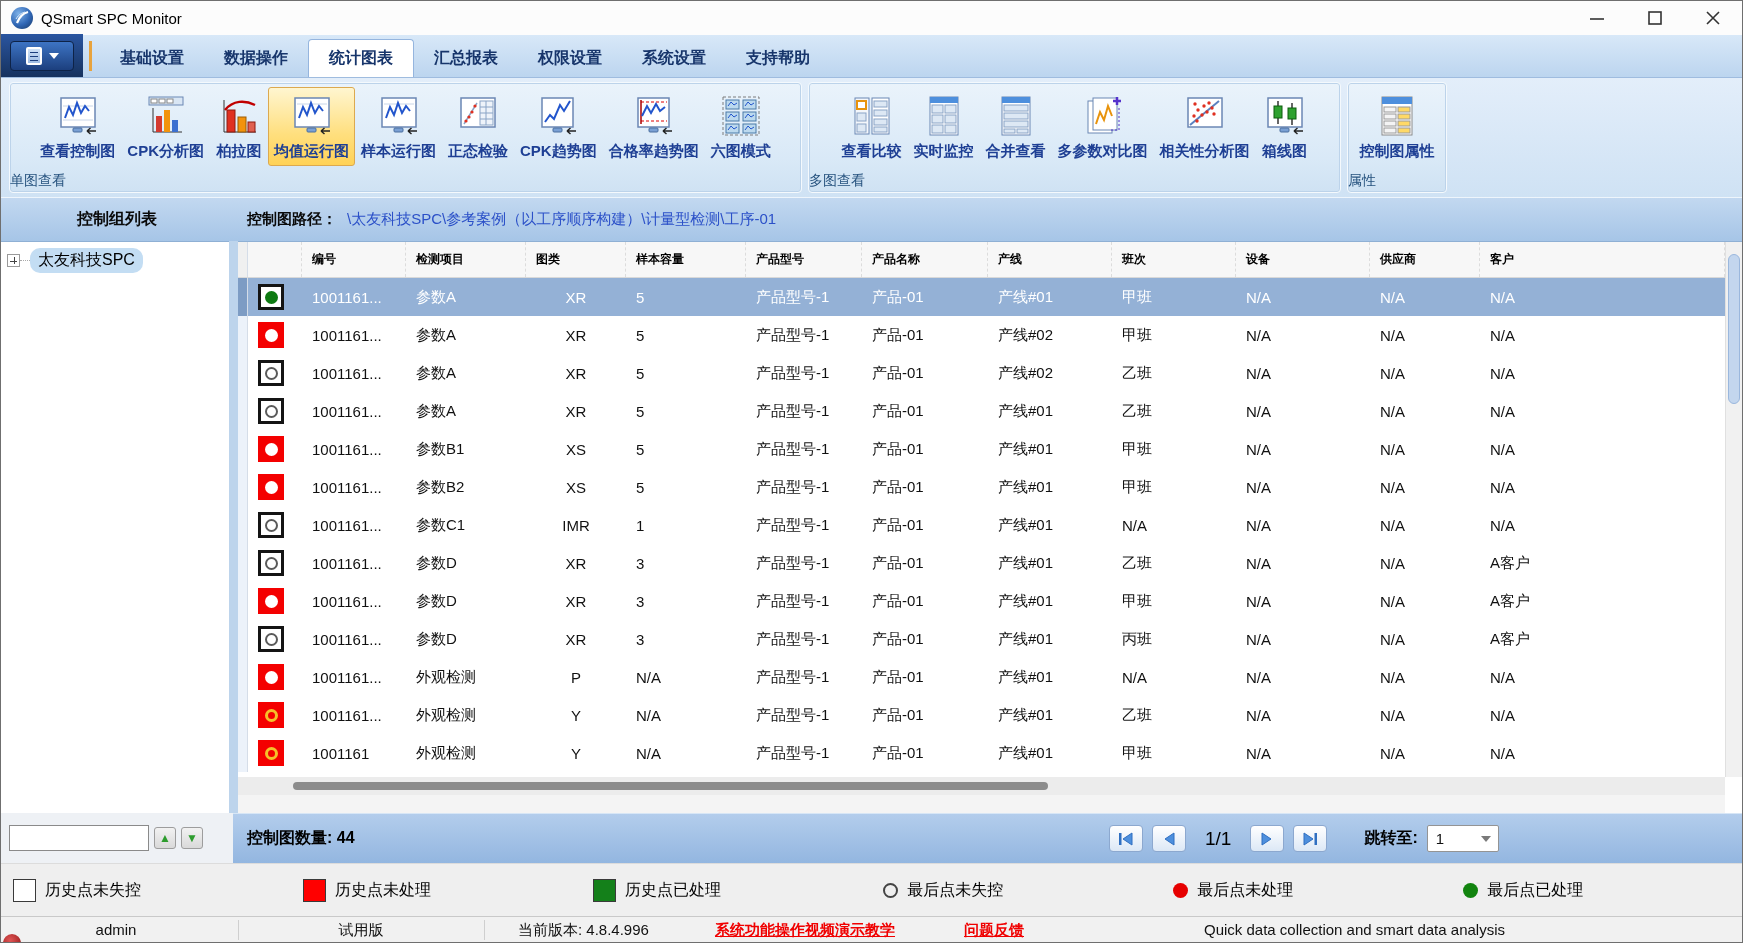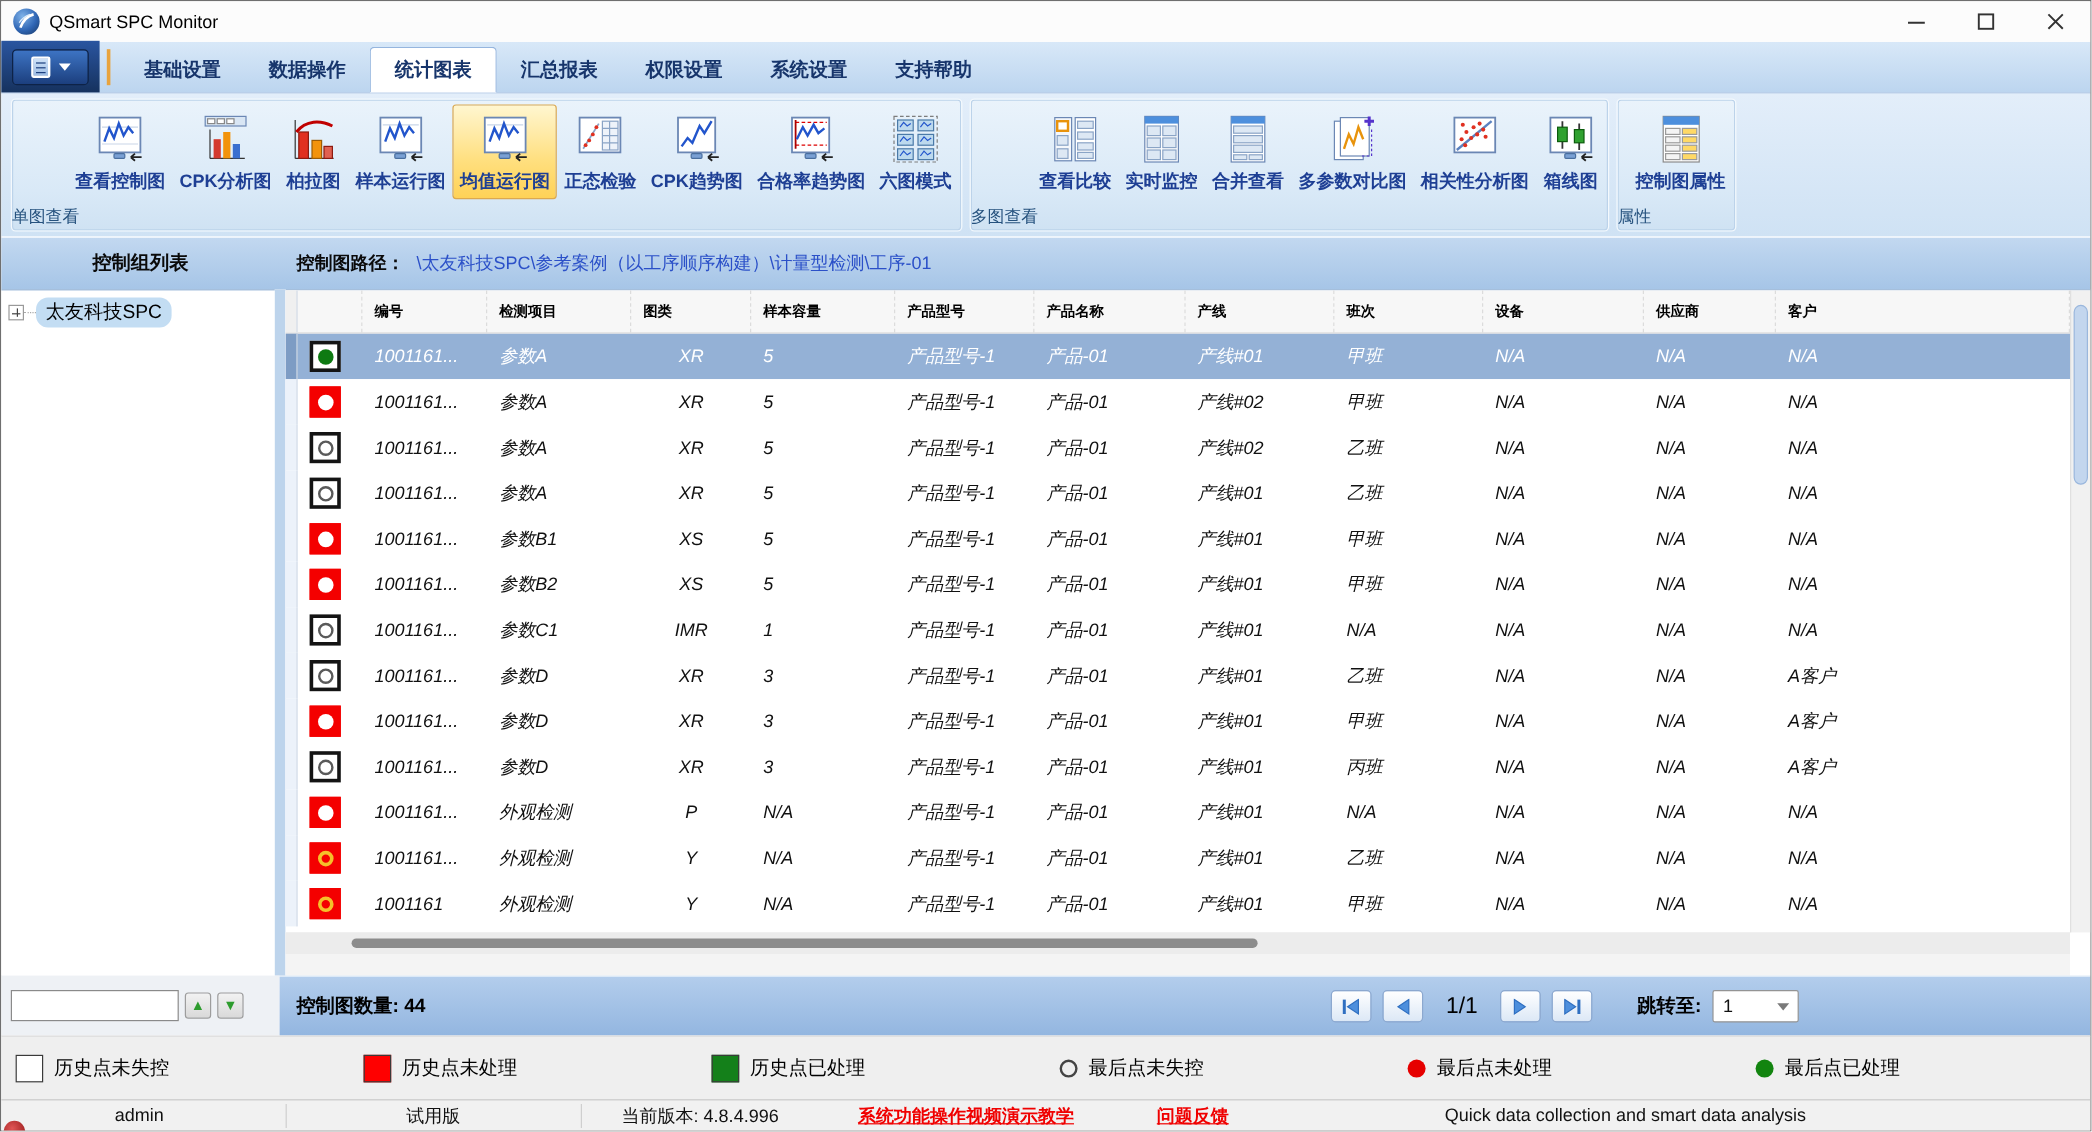--- a/index.html
+++ b/index.html
@@ -28,21 +28,21 @@
   .appmenu-caret { width:0; height:0; border-left:5px solid transparent; border-right:5px solid transparent; border-top:6px solid #fff; }
   .menu-sep { width:3px; height:30px; background:#e8a33d; margin:0 8px 6px 6px; align-self:flex-end; }
   .menu-items { display:flex; height:100%; align-items:flex-end; }
   .menu-item { padding:9px 20px 9px; font-size:16px; font-weight:bold; color:#17356b; height:38px; display:flex; align-items:center; }
   .menu-item.active { background:#fff; border:1px solid #95b5de; border-bottom:none; border-radius:4px 4px 0 0; }
 
   
   .ribbon { position:absolute; left:0; top:77px; width:100%; height:119px; background:linear-gradient(#e3eefa,#cfe2f4); }
   .rgroup { position:absolute; top:4px; bottom:4px; border:1px solid #f4f9fd; border-radius:4px;
             background:linear-gradient(#eaf3fb,#d9e9f7 70%,#cfe2f3); box-shadow:inset 0 0 0 1px #bcd3ea; display:flex; flex-direction:column; }
-  .rgroup-buttons { flex:1; display:flex; align-items:flex-start; justify-content:flex-end; padding:4px 2px 0; }
+  .rgroup-buttons { flex:1; display:flex; align-items:flex-start; justify-content:center; padding:4px 2px 0; }
   .rbtn { display:flex; flex-direction:column; align-items:center; padding:5px 5px 4px; border-radius:3px; border:1px solid transparent; }
   .rbtn.highlighted { background:linear-gradient(#fff6d0,#ffdf7e 60%,#ffd257); border-color:#dca94f; }
   .rbtn .ricon { width:46px; height:46px; display:flex; align-items:center; justify-content:center; }
   .rbtn .rlabel { margin-top:3px; font-size:15px; font-weight:600; color:#1e3f94; white-space:nowrap; }
   .rgroup-label { height:22px; text-align:left; font-size:14px; color:#26527e; padding-top:2px; }
 
   
   .pathband { position:absolute; left:0; top:196px; width:100%; height:44px;
               background:linear-gradient(#c2d8f0,#a6c5e7); border-top:1px solid #eef5fc; display:flex; align-items:center; }
   .panel-title { width:232px; text-align:center; font-size:16px; font-weight:bold; color:#0a0a0a; }
@@ -58,21 +58,21 @@
   .expander:after { content:""; position:absolute; left:5.5px; top:2px; width:1.5px; height:7px; background:#444; }
   .tree-dots { width:10px; border-top:1px dotted #aaa; }
   .tree-label { background:#c3ddf3; padding:2px 8px; font-size:16px; color:#000;border-radius:10px; }
   .splitter { position:absolute; left:228px; top:0; width:9px; height:100%; background:#bdd4ec; }
 
   .tablewrap { position:absolute; left:237px; top:0; right:0; height:100%; background:#fff; border-top:1px solid #8fb0d4; }
   .grid-cols { display:grid; grid-template-columns:10px 54px 104px 120px 100px 120px 116px 126px 124px 124px 134px 110px 1fr; }
   .thead { height:36px; background:#f7f7f7; border-bottom:1px solid #d9d9d9; margin-right:17px; }
   .th { display:flex; align-items:center; padding-left:10px; font-size:12px; font-weight:bold; color:#000; border-right:1px dashed #dcdcdc; overflow:hidden; white-space:nowrap; }
   .th.strip { border-right:1px solid #d5dde8; background:#f0f0f0; padding:0; }
-  .tbody { position:absolute; left:0; top:36px; right:17px; bottom:36px; overflow:hidden;font-style:italic; }
+  .tbody { position:absolute; left:0; top:36px; right:17px; bottom:36px; overflow:hidden; }
   .trow { height:38px; background:#fff; }
   .trow.selected { background:#94b1d6; color:#fff; }
   .td { display:flex; align-items:center; padding-left:10px; font-size:15px; overflow:hidden; white-space:nowrap; }
   .td.center { justify-content:center; padding-left:0; }
   .td.strip { padding:0; background:#ecf2fa; border-right:1px solid #d5dde8; }
   .trow.selected .td.strip { background:#7d9cc4; }
   .status-sq { width:26px; height:26px; margin-left:10px; display:flex; align-items:center; justify-content:center; }
   .status-sq.white { background:#fff; border:3px solid #141414; }
   .status-sq.red { background:#f40000; border:3px solid #f40000; }
   .dot { width:13px; height:13px; border-radius:50%; }
@@ -209,43 +209,43 @@
                 <line x1="7" y1="6" x2="7" y2="38" stroke="#333"></line>
                 <line x1="7" y1="38" x2="39" y2="38" stroke="#333"></line>
                 <rect x="10" y="16" width="8" height="22" fill="#e03020" stroke="#8d1b10"></rect>
                 <rect x="21" y="23" width="8" height="15" fill="#f2930c" stroke="#9c5c05"></rect>
                 <rect x="31" y="28" width="7" height="10" fill="#e06050" stroke="#8d1b10"></rect>
                 <path d="M8 16 C16 6, 28 6, 38 11" stroke="#c00000" stroke-width="2.5" fill="none"></path>
               </svg>
             </div>
             <div class="rlabel">柏拉图</div>
           </div>
-          <div class="rbtn">
+          <div class="rbtn highlighted">
             <div class="ricon">
               <svg viewBox="0 0 44 44" width="44" height="44">
                 <rect x="5" y="4" width="34" height="29" fill="#fff" stroke="#6b87b4" stroke-width="1.5"></rect>
                 <line x1="7" y1="10" x2="37" y2="10" stroke="#c9d6e8"></line>
                 <polyline points="9,24 13,13 17,21 21,9 25,19 29,12 33,17" fill="none" stroke="#2255cc" stroke-width="2"></polyline>
                 <rect x="17" y="34" width="9" height="4" rx="1" fill="#7aa0d4" stroke="#4a6f9f"></rect>
                 <path d="M40 37 h-9 m0 0 l3.5 -3 m-3.5 3 l3.5 3" stroke="#222" stroke-width="1.5" fill="none"></path>
               </svg>
             </div>
-            <div class="rlabel">样本运行图</div>
-          </div>
-          <div class="rbtn highlighted">
+            <div class="rlabel">均值运行图</div>
+          </div>
+          <div class="rbtn">
             <div class="ricon">
               <svg viewBox="0 0 44 44" width="44" height="44">
                 <rect x="5" y="4" width="34" height="29" fill="#fff" stroke="#6b87b4" stroke-width="1.5"></rect>
                 <line x1="7" y1="10" x2="37" y2="10" stroke="#c9d6e8"></line>
                 <polyline points="9,24 13,13 17,21 21,9 25,19 29,12 33,17" fill="none" stroke="#2255cc" stroke-width="2"></polyline>
                 <rect x="17" y="34" width="9" height="4" rx="1" fill="#7aa0d4" stroke="#4a6f9f"></rect>
                 <path d="M40 37 h-9 m0 0 l3.5 -3 m-3.5 3 l3.5 3" stroke="#222" stroke-width="1.5" fill="none"></path>
               </svg>
             </div>
-            <div class="rlabel">均值运行图</div>
+            <div class="rlabel">样本运行图</div>
           </div>
           <div class="rbtn">
             <div class="ricon">
               <svg viewBox="0 0 44 44" width="44" height="44">
                 <rect x="5" y="4" width="34" height="29" fill="#fff" stroke="#6b87b4" stroke-width="1.5"></rect>
                 <line x1="8" y1="30" x2="21" y2="9" stroke="#8aa4c6" stroke-width="1.5"></line>
                 <circle cx="10" cy="27" r="1.6" fill="#e03020"></circle>
                 <circle cx="13" cy="23" r="1.6" fill="#e03020"></circle>
                 <circle cx="16" cy="18" r="1.6" fill="#e03020"></circle>
                 <circle cx="19" cy="12" r="1.6" fill="#e03020"></circle>

